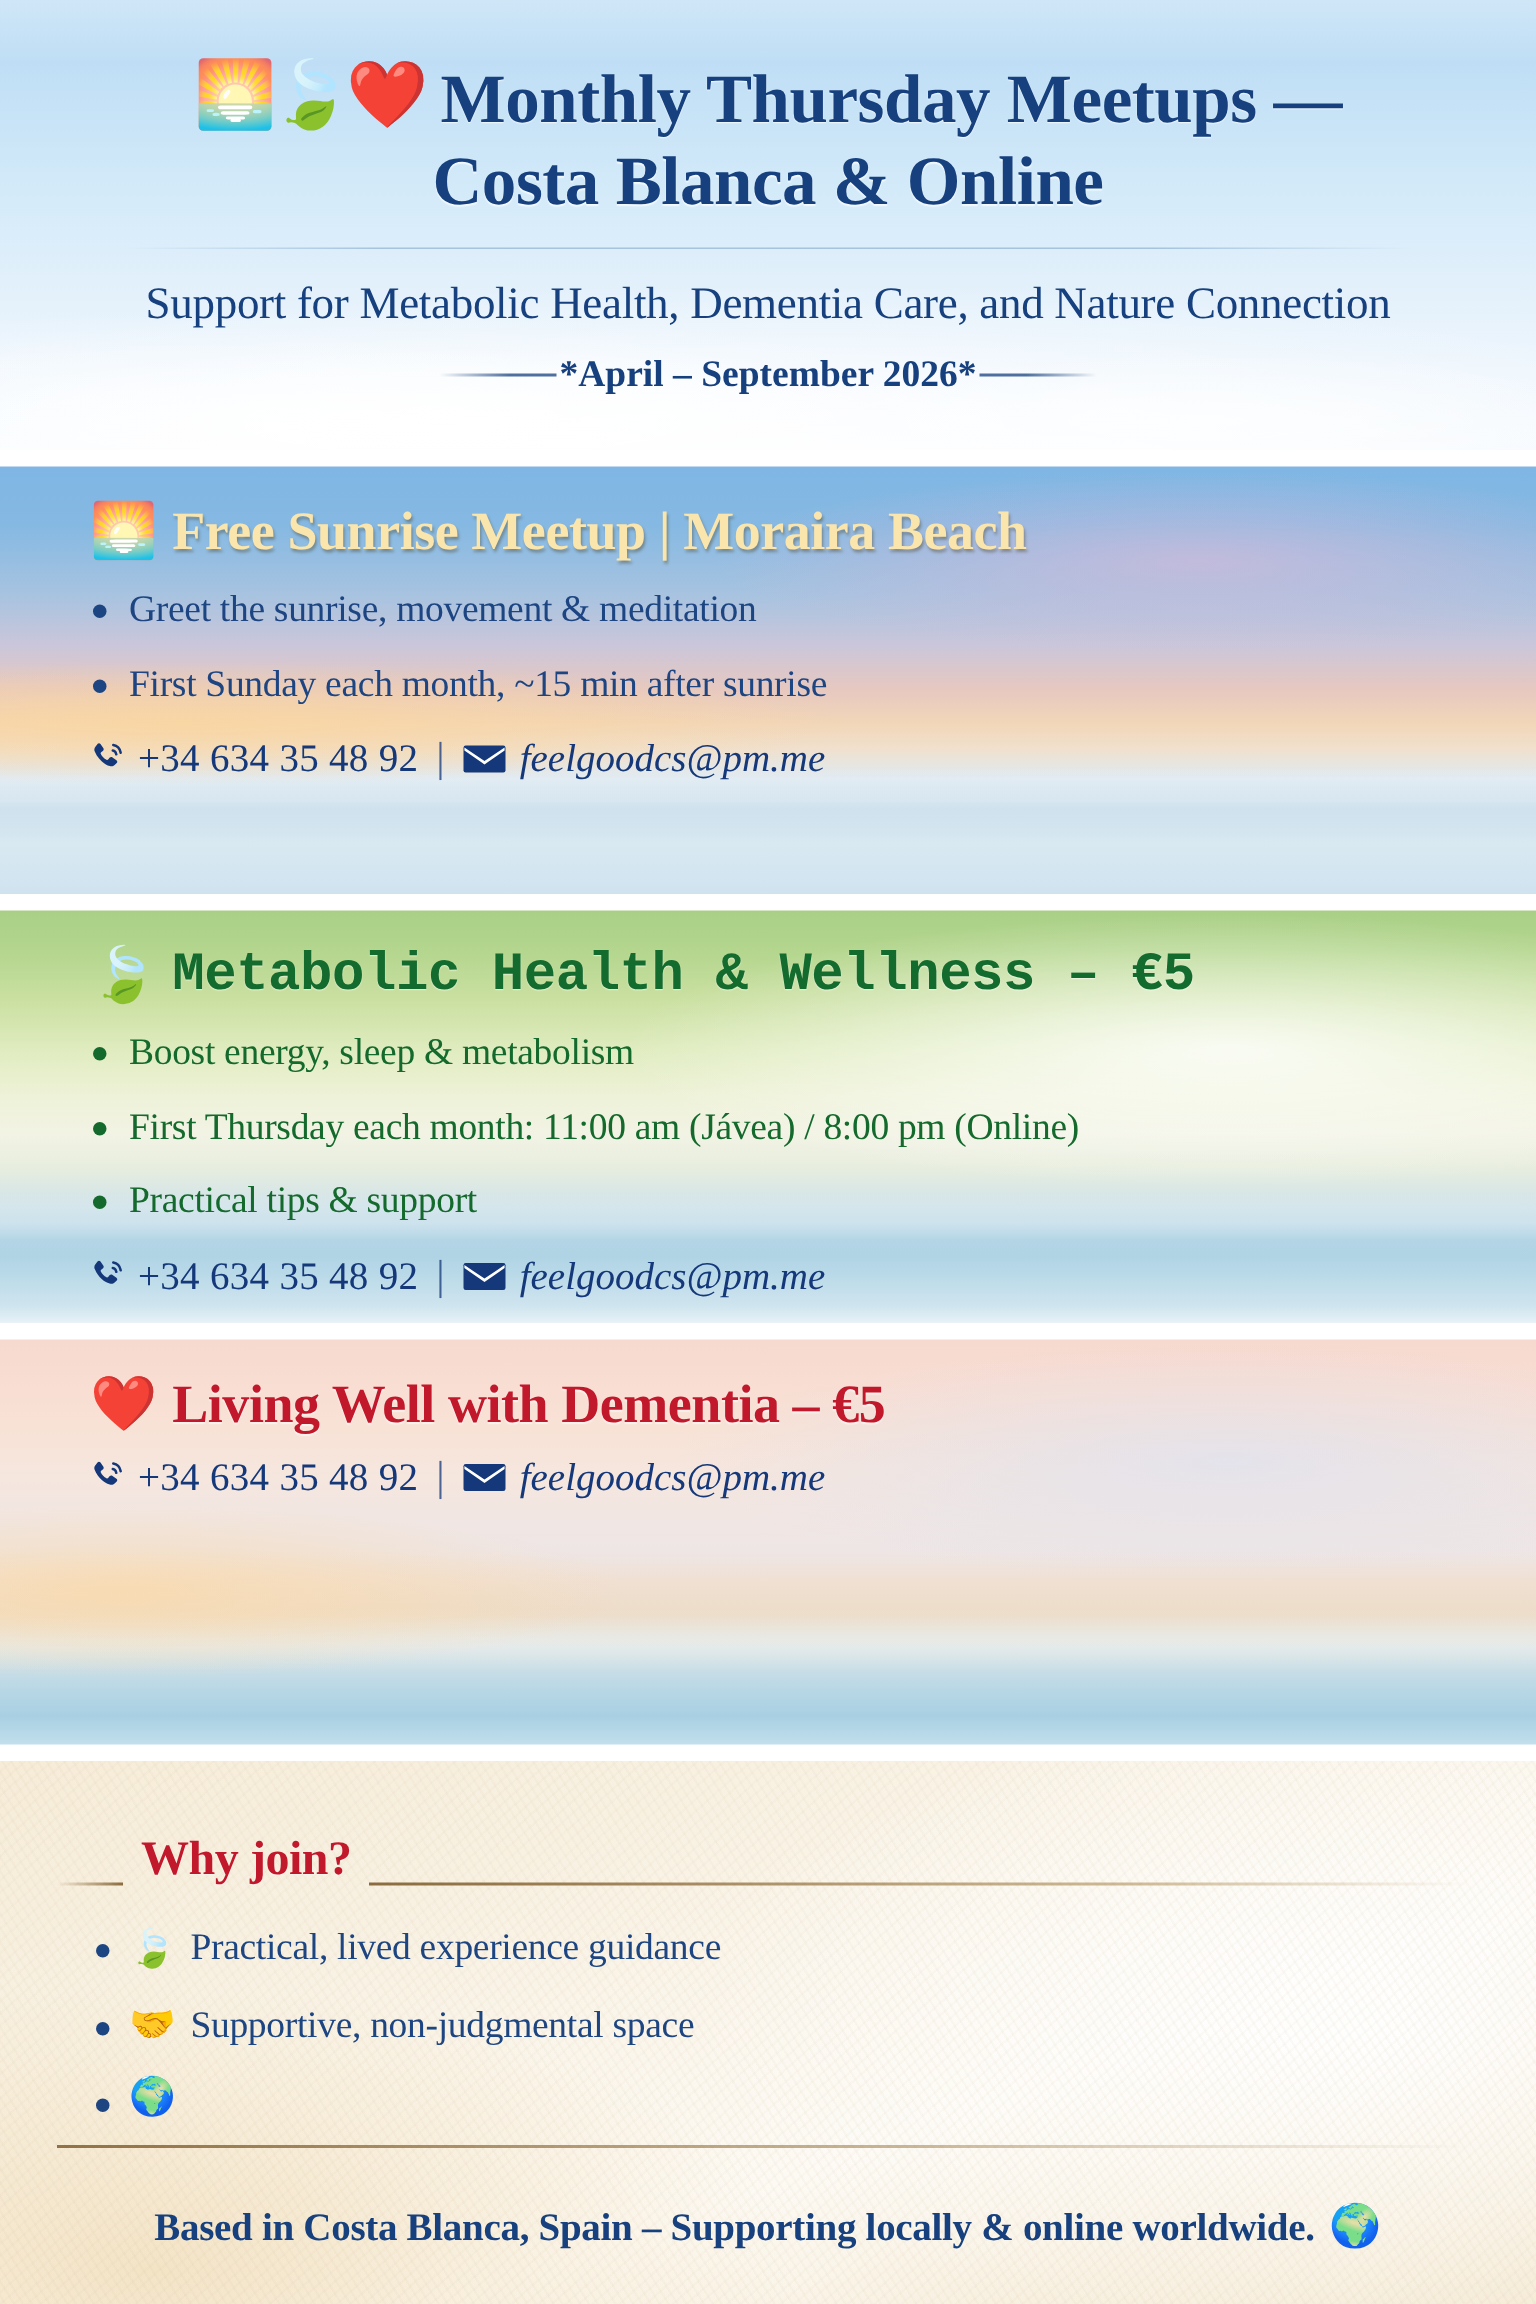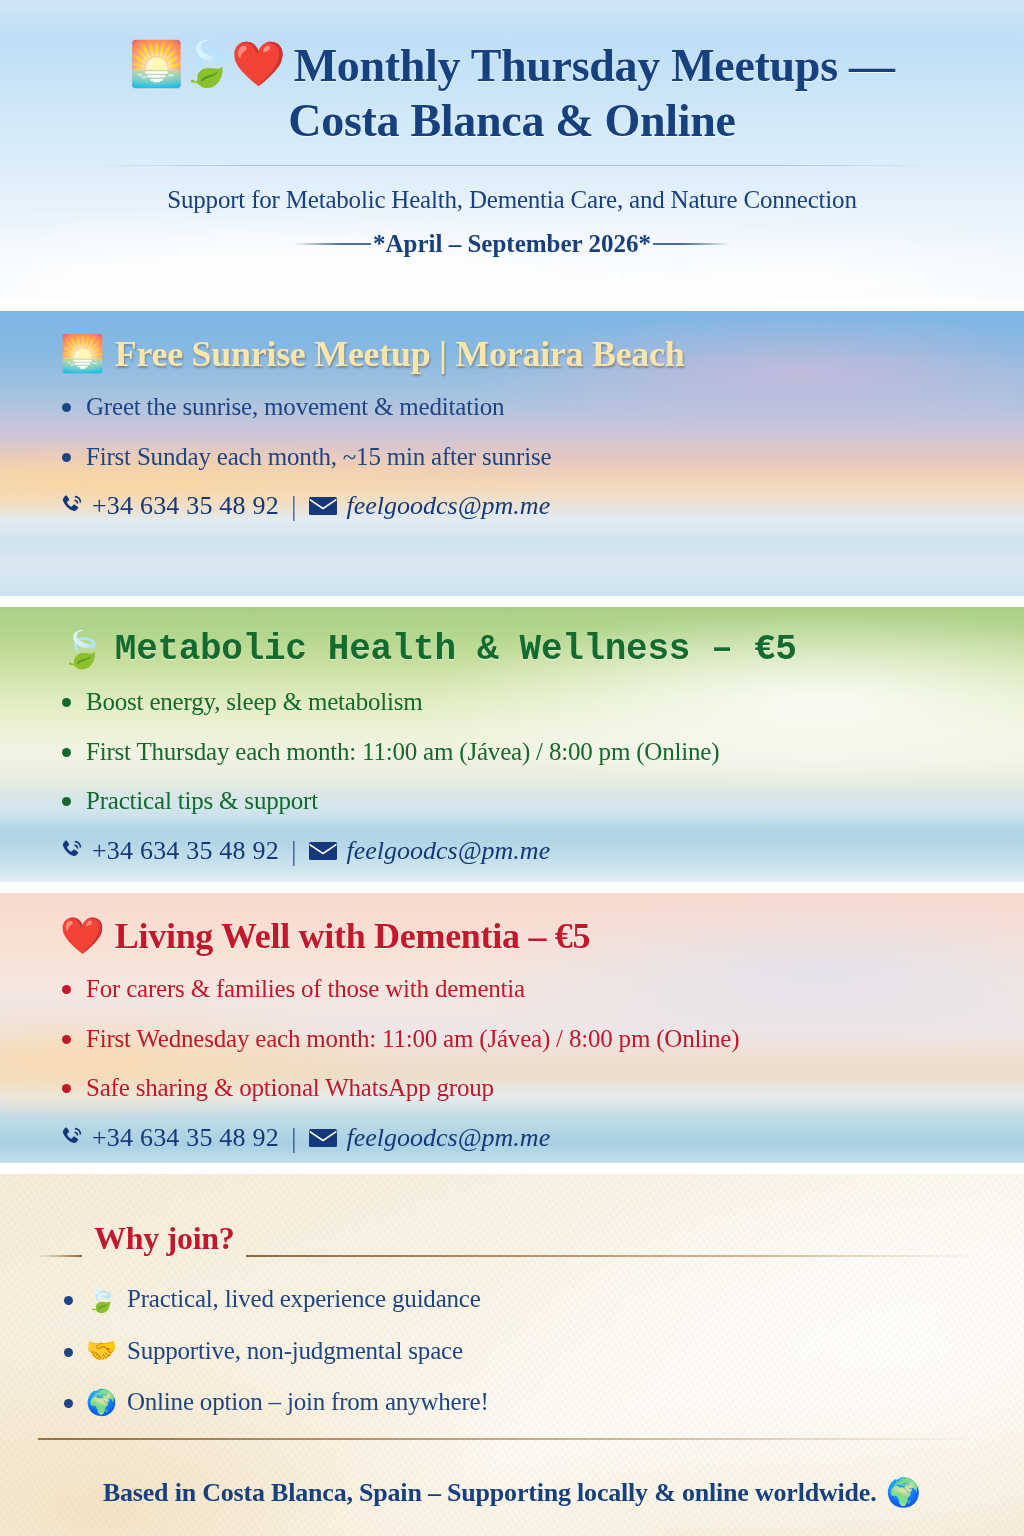--- a/index.html
+++ b/index.html
@@ -83,21 +83,21 @@
 
   .hdr-rule {
     width: 860px;
     height: 1px;
     margin: 18px auto 0;
     background: linear-gradient(90deg, rgba(120,160,200,0) 0%, rgba(120,160,200,0.55) 20%, rgba(120,160,200,0.55) 80%, rgba(120,160,200,0) 100%);
   }
 
   .subtitle {
     font-family: "Liberation Serif", serif;
-    font-size: 25px;
+    font-size: 30px;
     color: #16407e;
     margin-top: 20px;
     letter-spacing: -0.2px;
   }
 
   .daterow {
     display: flex;
     align-items: center;
     justify-content: center;
     gap: 2px;
@@ -493,25 +493,20 @@
   </div>
 
   <div class="gap"></div>
 
   <div class="band band-red">
     <div class="sec-head">
       <span class="sec-emoji">❤️</span>
       <span class="sec-title red">Living Well with Dementia – €5</span>
     </div>
 
-    <ul class="bullets">
-      <li class="red">For carers &amp; families of those with dementia</li>
-      <li class="red">First Wednesday each month: 11:00 am (Jávea) / 8:00 pm (Online)</li>
-      <li class="red">Safe sharing &amp; optional WhatsApp group</li>
-    </ul>
 
     <div class="contact">
       <span class="ic">
         <svg width="26" height="26" viewBox="0 0 24 24" fill="#14387a" aria-hidden="true">
           <path d="M6.6 2.6c.5-.5 1.3-.4 1.7.2l1.8 2.6c.3.5.2 1.1-.2 1.5l-1.2 1c-.3.3-.4.7-.2 1 .7 1.5 2 2.8 3.5 3.6.4.2.8.1 1-.2l1-1.2c.4-.4 1-.5 1.5-.2l2.6 1.8c.6.4.7 1.2.2 1.7l-1.3 1.3c-.8.8-2 1-3 .6C10.2 15.4 6.6 11.8 4.7 7.3c-.4-1-.2-2.2.6-3l1.3-1.7z"></path>
           <path d="M15.4 3.2a.8.8 0 0 1 .9-.6 6.4 6.4 0 0 1 5.1 5.1.8.8 0 1 1-1.5.3 4.8 4.8 0 0 0-3.9-3.9.8.8 0 0 1-.6-.9z"></path>
           <path d="M15.1 6.6a.8.8 0 0 1 .9-.6 3.4 3.4 0 0 1 2.7 2.7.8.8 0 1 1-1.5.3 1.8 1.8 0 0 0-1.5-1.5.8.8 0 0 1-.6-.9z"></path>
         </svg>
       </span>
       <span class="phone-num">+34 634 35 48 92</span>
@@ -539,21 +534,20 @@
       <li>
         <span class="wemoji">🍃</span>
         <span>Practical, lived experience guidance</span>
       </li>
       <li>
         <span class="wemoji">🤝</span>
         <span>Supportive, non-judgmental space</span>
       </li>
       <li>
         <span class="wemoji">🌍</span>
-        <span>Online option – join from anywhere!</span>
       </li>
     </ul>
 
     <div class="foot-rule"></div>
 
     <div class="foot-note">
       <span>Based in Costa Blanca, Spain – Supporting locally &amp; online worldwide.</span>
       <span class="globe">🌍</span>
     </div>
   </div>

